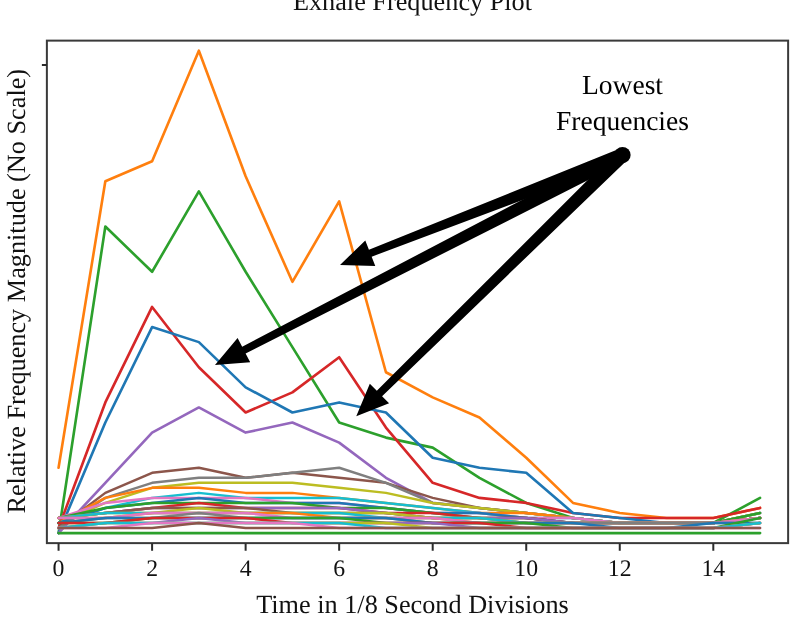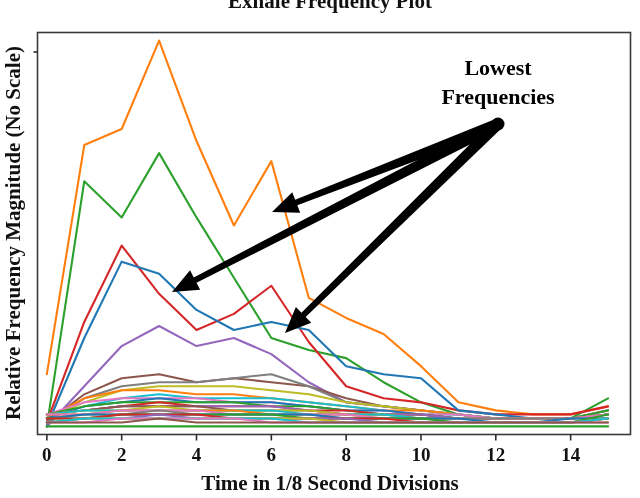--- a/index.html
+++ b/index.html
@@ -3,21 +3,21 @@
 <meta charset="utf-8">
 <style>
   html,body{margin:0;padding:0;}
   body{
     width:640px;height:498px;
     background:#ffffff;
     font-family:"Liberation Serif", serif;
     overflow:hidden;
     position:relative;
   }
-  #figure{position:absolute;left:0;top:0;width:640px;height:498px;font-weight:bold;}
+  #figure{position:absolute;left:0;top:0;width:640px;height:498px;}
   #chart-svg{position:absolute;left:0;top:0;}
   .axis-frame{fill:none;stroke:#3a3a3a;stroke-width:1.6;}
   .tick-mark{stroke:#2b2b2b;stroke-width:1.6;}
   .tick-label{
     font-family:"Liberation Serif", serif;
     font-size:19px;fill:#111111;text-anchor:middle;
   }
   .axis-title{
     font-family:"Liberation Serif", serif;
     font-size:21px;fill:#111111;text-anchor:middle;

